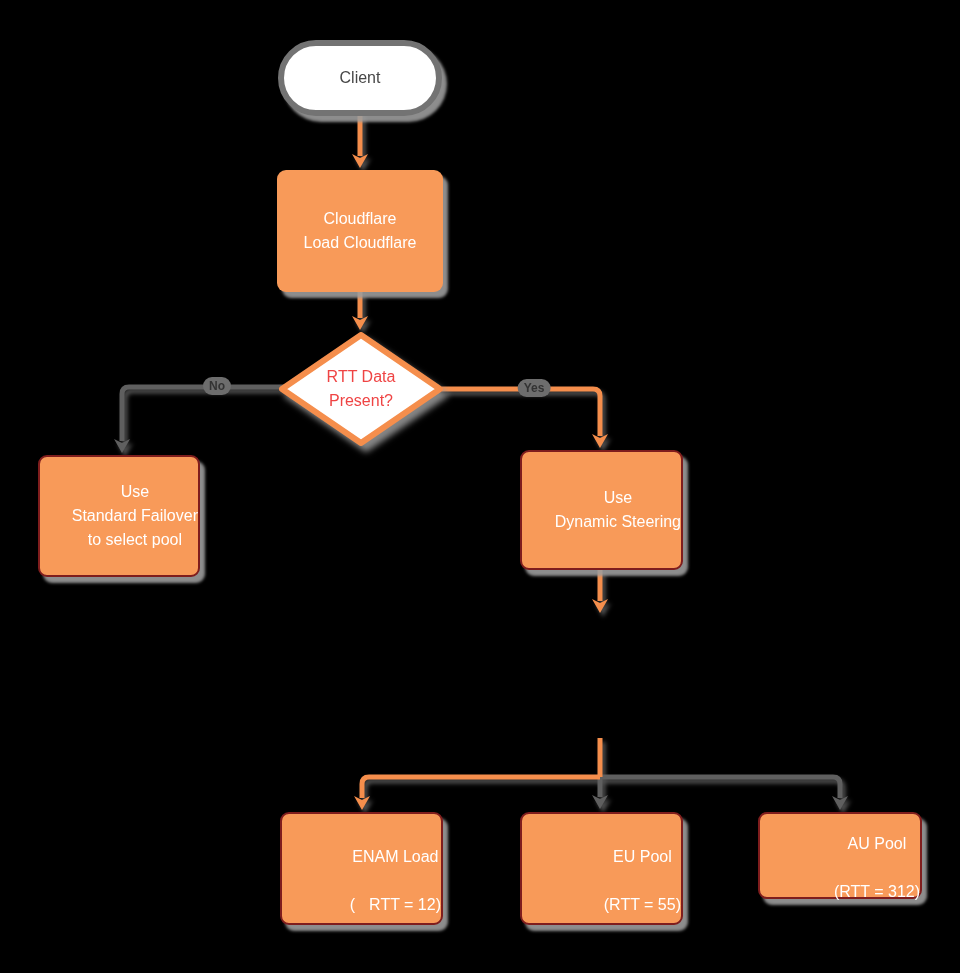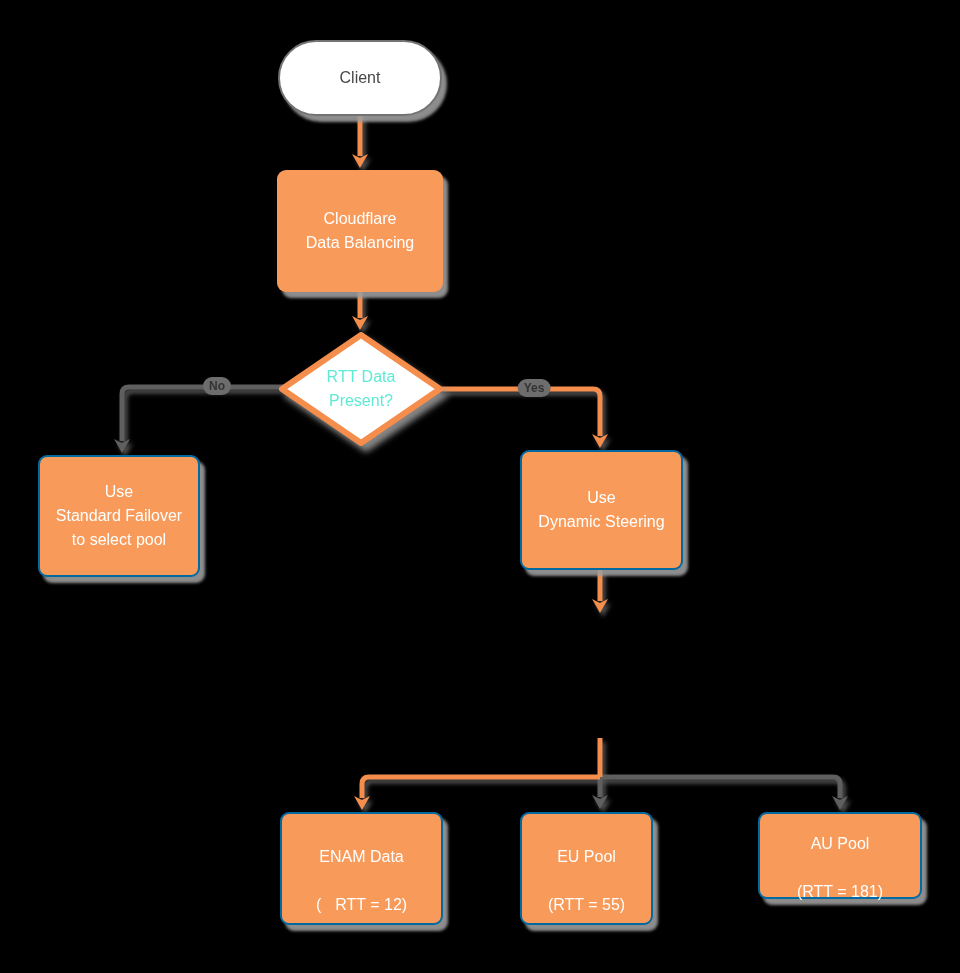--- a/index.html
+++ b/index.html
@@ -8,34 +8,34 @@
     font-family:"Liberation Sans","DejaVu Sans",sans-serif;overflow:hidden;
   }
   
   #connectors{position:absolute;left:0;top:0;z-index:1;
     filter:drop-shadow(3px 4px 2px rgba(150,150,150,0.55));}
   
   .node{position:absolute;z-index:2;box-sizing:border-box;
     display:flex;align-items:center;justify-content:center;text-align:center;}
   .label{white-space:pre-line;font-size:16px;line-height:24px;}
   .stadium{
-    background:#ffffff;border:2px solid #737373;border-radius:44px;
+    background:#ffffff;border:6px solid #737373;border-radius:44px;
     color:#474747;box-shadow:5px 6px 3px rgba(156,156,156,0.9);
   }
   .obox{
     background:#F89A59;border-radius:9px;color:#ffffff;
     box-shadow:5px 6px 3px rgba(156,156,156,0.9);
   }
-  .obox.bordered{border:2px solid #0369a1;}
+  .obox.bordered{border:2px solid #7f1d1d;justify-content:flex-end;}
   .diamond-wrap{position:absolute;z-index:2;}
   .diamond-wrap svg{display:block;filter:drop-shadow(5px 6px 3px rgba(156,156,156,0.85));}
   .diamond-label{
     position:absolute;left:0;top:0;width:100%;height:100%;z-index:3;
     display:flex;align-items:center;justify-content:center;text-align:center;
-    color:#5eead4;font-size:16px;line-height:24px;white-space:pre-line;
+    color:#ef4444;font-size:16px;line-height:24px;white-space:pre-line;
   }
   .pool-name{display:block;}
   .pool-rtt .val{font-weight:normal;}
   .pool-rtt .val.bold{font-weight:normal;margin-left:14px;}
   
   .edge-label{
     position:absolute;z-index:4;transform:translate(-50%,-50%);
     background:#6D6D6D;color:#333333;font-size:12px;font-weight:bold;
     padding:2px 6px;border-radius:9px;line-height:14px;
   }
@@ -66,21 +66,21 @@
     <path d="M600 738 V777" stroke="#F58E4C" stroke-width="5" fill="none"></path>
     <path d="M600 777 H369 Q362 777 362 784 V798" stroke="#F58E4C" stroke-width="5" fill="none" marker-end="url(#arrow-o)"></path>
   </svg>
 
   <div class="node stadium" style="left:278px;top:40px;width:164px;height:76px;">
     <div class="label">Client</div>
   </div>
 
   <div class="node obox" style="left:277px;top:170px;width:166px;height:122px;">
     <div class="label">Cloudflare
-Data Balancing</div>
+Load Cloudflare</div>
   </div>
 
   <div class="diamond-wrap" style="left:276px;top:329px;width:170px;height:120px;">
     <svg width="170" height="120" viewBox="0 0 170 120">
       <polygon points="85,6 164,60 85,114 6,60" fill="#ffffff" stroke="#F58E4C" stroke-width="6" stroke-linejoin="round"></polygon>
     </svg>
     <div class="diamond-label">RTT Data
 Present?</div>
   </div>
 
@@ -91,35 +91,35 @@
   </div>
 
   <div class="node obox bordered" style="left:520px;top:450px;width:163px;height:120px;">
     <div class="label">Use
 Dynamic Steering</div>
   </div>
 
 
   <div class="node obox bordered" style="left:280px;top:812px;width:163px;height:113px;">
     <div class="label">
-      <span class="pool-name">ENAM Data</span>
+      <span class="pool-name">ENAM Load</span>
       <span class="pool-rtt"><span>(</span><span class="val bold">RTT = 12</span><span>)</span></span>
     </div>
   </div>
 
-  <div class="node obox bordered" style="left:520px;top:812px;width:133px;height:113px;">
+  <div class="node obox bordered" style="left:520px;top:812px;width:163px;height:113px;">
     <div class="label">
       <span class="pool-name">EU Pool</span>
       <span class="pool-rtt"><span>(</span><span class="val">RTT = 55</span><span>)</span></span>
     </div>
   </div>
 
   <div class="node obox bordered" style="left:758px;top:812px;width:164px;height:87px;">
     <div class="label">
       <span class="pool-name">AU Pool</span>
-      <span class="pool-rtt"><span>(</span><span class="val">RTT = 181</span><span>)</span></span>
+      <span class="pool-rtt"><span>(</span><span class="val">RTT = 312</span><span>)</span></span>
     </div>
   </div>
 
   <div class="edge-label" style="left:217px;top:386px;">No</div>
   <div class="edge-label" style="left:506px;top:388px;margin-left:28px;">Yes</div>
 
 </div>
 
 </body></html>

